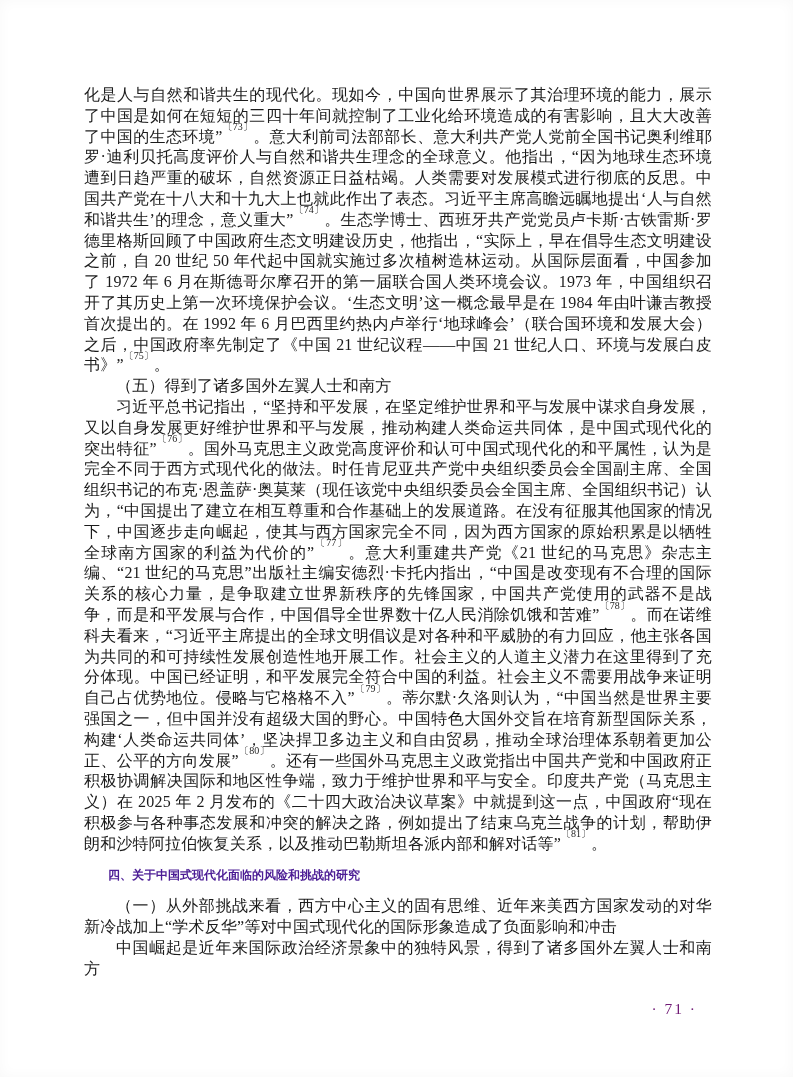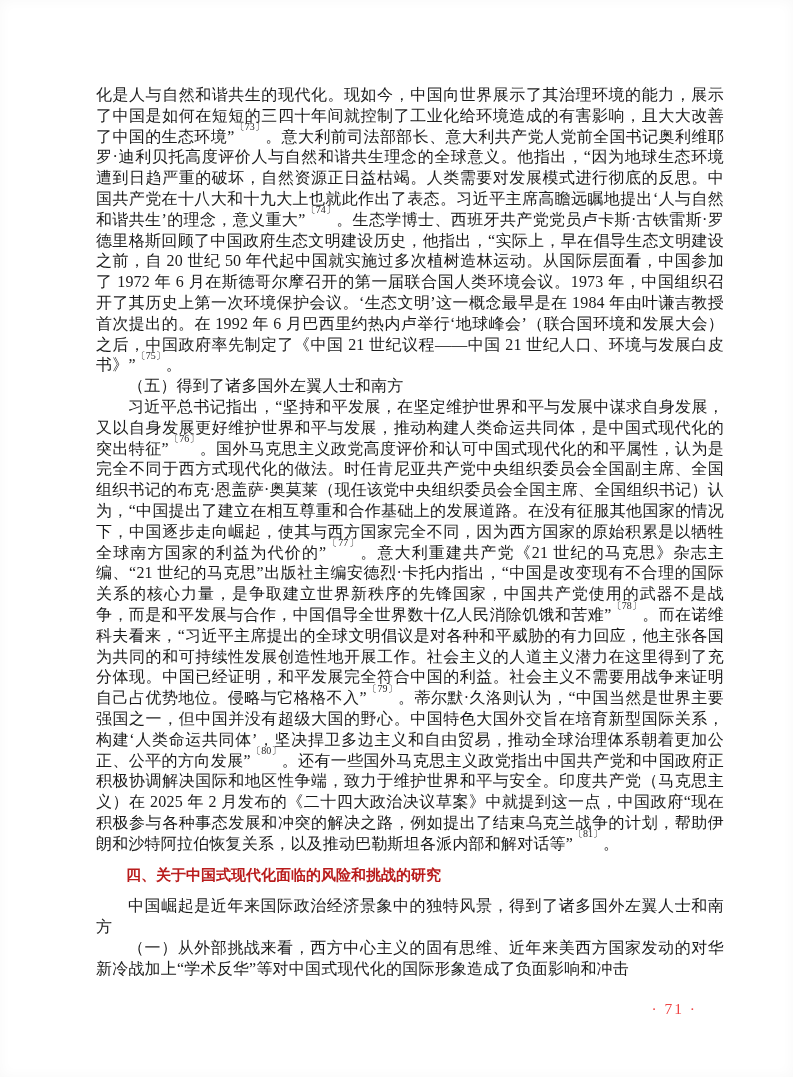--- a/index.html
+++ b/index.html
@@ -19,63 +19,62 @@
     position: absolute;
     inset: 0;
     background: #ffffff;
     box-shadow: inset 0 0 14px rgba(0,0,0,0.03);
   }
   .content {
     position: absolute;
     left: 84px;
     top: 85px;
     width: 628px;
-    margin-left: 12px;
   }
   .content p {
     margin: 0;
     font-size: 16px;
     line-height: 20.8px;
     text-align: justify;
     letter-spacing: 0.2px;
   }
   .content p.indent {
     text-indent: 2em;
   }
   .content h2.section-heading {
     font-family: Liberation Serif, serif;
-    font-size: 15px;
+    font-size: 12px;
     font-weight: 700;
     line-height: 20.8px;
     margin: 11px 0 10px 0;
     text-indent: 2em;
-    color: #b91c1c;
+    color: #4c1d95;
   }
   sup.ref {
     font-size: 10px;
     line-height: 0;
     position: relative;
     top: -5px;
     letter-spacing: 0;
   }
   .page-number {
     position: absolute;
     top: 1000px;
     right: 96px;
     font-size: 15.5px;
     letter-spacing: 2px;
-    color: #ef4444;
+    color: #701a75;
   }
 </style>
 </head>
 <body>
 
 <div class="page">
   <div class="content" id="content">
       <p class="">化是人与自然和谐共生的现代化。现如今，中国向世界展示了其治理环境的能力，展示了中国是如何在短短的三四十年间就控制了工业化给环境造成的有害影响，且大大改善了中国的生态环境”<sup class="ref">〔73〕</sup>。意大利前司法部部长、意大利共产党人党前全国书记奥利维耶罗·迪利贝托高度评价人与自然和谐共生理念的全球意义。他指出，“因为地球生态环境遭到日趋严重的破坏，自然资源正日益枯竭。人类需要对发展模式进行彻底的反思。中国共产党在十八大和十九大上也就此作出了表态。习近平主席高瞻远瞩地提出‘人与自然和谐共生’的理念，意义重大”<sup class="ref">〔74〕</sup>。生态学博士、西班牙共产党党员卢卡斯·古铁雷斯·罗德里格斯回顾了中国政府生态文明建设历史，他指出，“实际上，早在倡导生态文明建设之前，自 20 世纪 50 年代起中国就实施过多次植树造林运动。从国际层面看，中国参加了 1972 年 6 月在斯德哥尔摩召开的第一届联合国人类环境会议。1973 年，中国组织召开了其历史上第一次环境保护会议。‘生态文明’这一概念最早是在 1984 年由叶谦吉教授首次提出的。在 1992 年 6 月巴西里约热内卢举行‘地球峰会’（联合国环境和发展大会）之后，中国政府率先制定了《中国 21 世纪议程——中国 21 世纪人口、环境与发展白皮书》”<sup class="ref">〔75〕</sup>。</p>
       <p class="indent">（五）得到了诸多国外左翼人士和南方</p>
       <p class="indent">习近平总书记指出，“坚持和平发展，在坚定维护世界和平与发展中谋求自身发展，又以自身发展更好维护世界和平与发展，推动构建人类命运共同体，是中国式现代化的突出特征”<sup class="ref">〔76〕</sup>。国外马克思主义政党高度评价和认可中国式现代化的和平属性，认为是完全不同于西方式现代化的做法。时任肯尼亚共产党中央组织委员会全国副主席、全国组织书记的布克·恩盖萨·奥莫莱（现任该党中央组织委员会全国主席、全国组织书记）认为，“中国提出了建立在相互尊重和合作基础上的发展道路。在没有征服其他国家的情况下，中国逐步走向崛起，使其与西方国家完全不同，因为西方国家的原始积累是以牺牲全球南方国家的利益为代价的”<sup class="ref">〔77〕</sup>。意大利重建共产党《21 世纪的马克思》杂志主编、“21 世纪的马克思”出版社主编安德烈·卡托内指出，“中国是改变现有不合理的国际关系的核心力量，是争取建立世界新秩序的先锋国家，中国共产党使用的武器不是战争，而是和平发展与合作，中国倡导全世界数十亿人民消除饥饿和苦难”<sup class="ref">〔78〕</sup>。而在诺维科夫看来，“习近平主席提出的全球文明倡议是对各种和平威胁的有力回应，他主张各国为共同的和可持续性发展创造性地开展工作。社会主义的人道主义潜力在这里得到了充分体现。中国已经证明，和平发展完全符合中国的利益。社会主义不需要用战争来证明自己占优势地位。侵略与它格格不入”<sup class="ref">〔79〕</sup>。蒂尔默·久洛则认为，“中国当然是世界主要强国之一，但中国并没有超级大国的野心。中国特色大国外交旨在培育新型国际关系，构建‘人类命运共同体’，坚决捍卫多边主义和自由贸易，推动全球治理体系朝着更加公正、公平的方向发展”<sup class="ref">〔80〕</sup>。还有一些国外马克思主义政党指出中国共产党和中国政府正积极协调解决国际和地区性争端，致力于维护世界和平与安全。印度共产党（马克思主义）在 2025 年 2 月发布的《二十四大政治决议草案》中就提到这一点，中国政府“现在积极参与各种事态发展和冲突的解决之路，例如提出了结束乌克兰战争的计划，帮助伊朗和沙特阿拉伯恢复关系，以及推动巴勒斯坦各派内部和解对话等”<sup class="ref">〔81〕</sup>。</p>
       <h2 class="section-heading">四、关于中国式现代化面临的风险和挑战的研究</h2>
+      <p class="indent">（一）从外部挑战来看，西方中心主义的固有思维、近年来美西方国家发动的对华新冷战加上“学术反华”等对中国式现代化的国际形象造成了负面影响和冲击</p>
       <p class="indent">中国崛起是近年来国际政治经济景象中的独特风景，得到了诸多国外左翼人士和南方</p>
-      <p class="indent">（一）从外部挑战来看，西方中心主义的固有思维、近年来美西方国家发动的对华新冷战加上“学术反华”等对中国式现代化的国际形象造成了负面影响和冲击</p>
     </div>
   <div class="page-number">· 71 ·</div>
 </div>
 
 </body></html>

